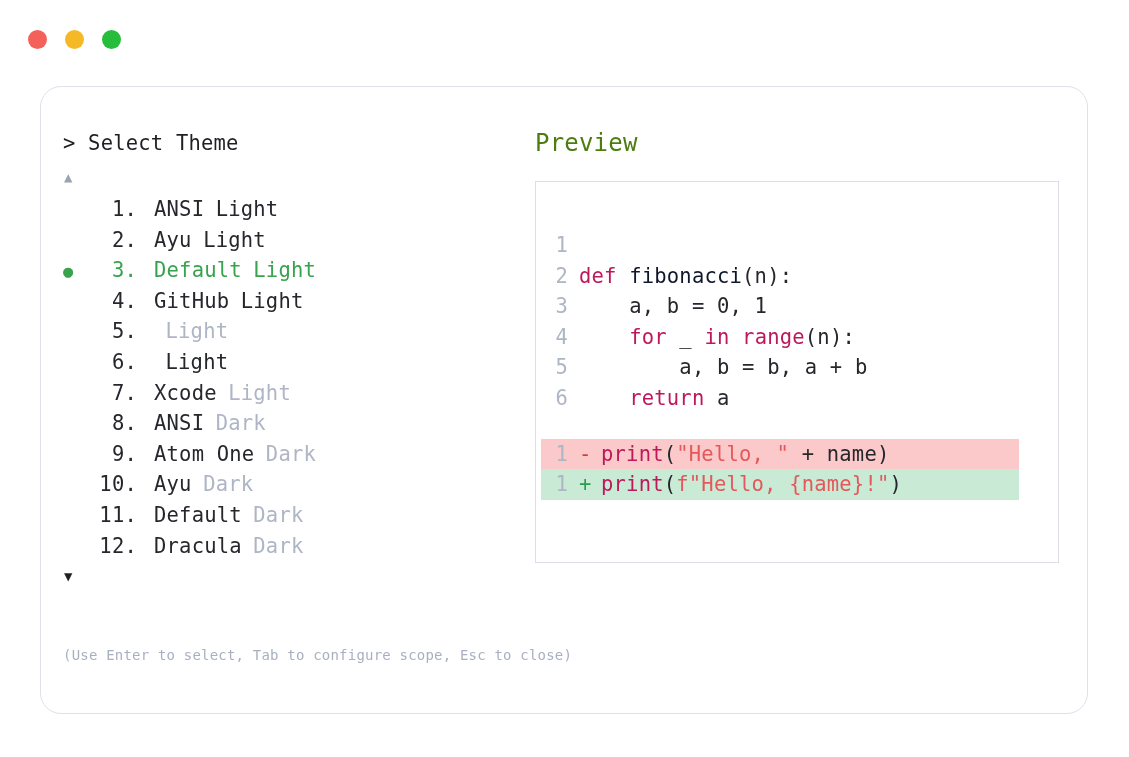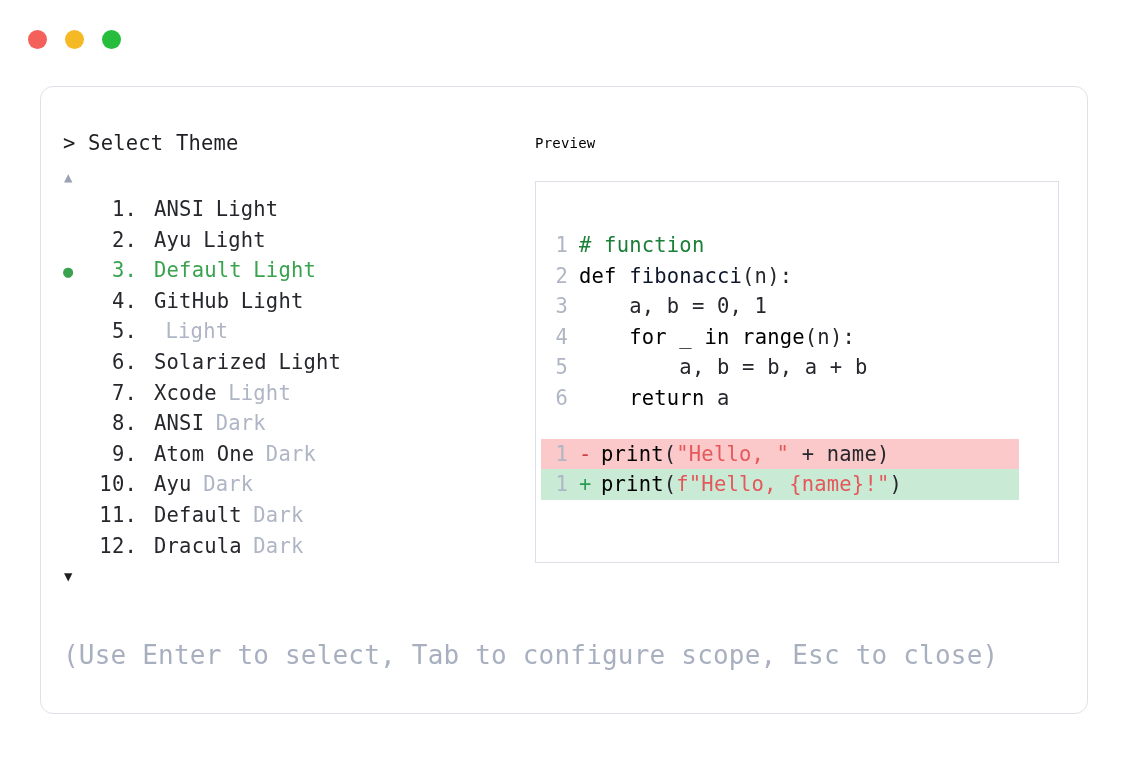--- a/index.html
+++ b/index.html
@@ -41,21 +41,21 @@
 
   
   .card {
     position: absolute;
     left: 40px;
     top: 86px;
     width: 1048px;
     height: 628px;
     box-sizing: border-box;
     border: 1.6px solid #dfe1e9;
-    border-radius: 13px;
+    border-radius: 21px;
     background: #ffffff;
   }
 
   .card-inner {
     position: absolute;
     left: 0; top: 0; right: 0; bottom: 0;
   }
 
   
   .left-col {
@@ -131,38 +131,38 @@
     line-height: 18px;
     color: #1f2024;
     height: 20px;
   }
 
   
   .footer-hint {
     position: absolute;
     left: 22px;
     top: 556px;
-    font-size: 26px;
+    font-size: 14px;
     line-height: 24px;
     color: #a8b0c0;
     white-space: pre;
     letter-spacing: 0.2px;
   }
 
   
   .right-col {
     position: absolute;
     left: 494px;
     top: 44px;
     width: 530px;
   }
   .preview-title {
-    font-size: 14px;
+    font-size: 24px;
     line-height: 24px;
-    color: #000000;
+    color: #4d7c0f;
     letter-spacing: 0.2px;
   }
   .preview-box {
     margin-top: 26px;
     width: 524px;
     height: 382px;
     box-sizing: border-box;
     border: 1.6px solid #dcdfe8;
     background: #ffffff;
     position: relative;
@@ -186,21 +186,21 @@
     width: 14px;
     flex: none;
     color: #aeb5c4;
     text-align: right;
     margin-right: 11px;
   }
   .code-body { white-space: pre; }
 
   .tok-plain   { color: #26272c; margin-top: 24px; }
   .tok-comment { color: #1a7f37; }
-  .tok-kw      { color: #000000; text-align: right; }
+  .tok-kw      { color: #be185d; text-align: right; }
   .tok-fn      { color: #0f172a; }
   .tok-str     { color: #e4585b; }
   .tok-punct   { color: #26272c; }
 
   .diff-block { margin-top: 25px; }
   .diff-line {
     font-size: 20.5px;
     line-height: 30.6px;
     white-space: pre;
     letter-spacing: 0.2px;
@@ -242,38 +242,38 @@
       <div class="prompt-line">&gt; Select Theme</div>
 
       <div class="scroll-up">▲</div>
 
       <div class="theme-list" id="theme-list">
           <div class="theme-row"><span class="bullet-cell"></span><span class="num-cell">1.</span><span class="dot-cell"> </span><span class="name-cell">ANSI</span><span class="variant-cell">Light</span></div>
           <div class="theme-row"><span class="bullet-cell"></span><span class="num-cell">2.</span><span class="dot-cell"> </span><span class="name-cell">Ayu</span><span class="variant-cell">Light</span></div>
           <div class="theme-row selected"><span class="bullet-cell">●</span><span class="num-cell">3.</span><span class="dot-cell"> </span><span class="name-cell">Default</span><span class="variant-cell">Light</span></div>
           <div class="theme-row"><span class="bullet-cell"></span><span class="num-cell">4.</span><span class="dot-cell"> </span><span class="name-cell">GitHub</span><span class="variant-cell">Light</span></div>
           <div class="theme-row"><span class="bullet-cell"></span><span class="num-cell">5.</span><span class="dot-cell"> </span><span class="variant-cell muted">Light</span></div>
-          <div class="theme-row"><span class="bullet-cell"></span><span class="num-cell">6.</span><span class="dot-cell"> </span><span class="name-cell">Solarized</span><span class="variant-cell">Light</span></div>
+          <div class="theme-row"><span class="bullet-cell"></span><span class="num-cell">6.</span><span class="dot-cell"> </span><span class="variant-cell">Light</span></div>
           <div class="theme-row"><span class="bullet-cell"></span><span class="num-cell">7.</span><span class="dot-cell"> </span><span class="name-cell">Xcode</span><span class="variant-cell muted">Light</span></div>
           <div class="theme-row"><span class="bullet-cell"></span><span class="num-cell">8.</span><span class="dot-cell"> </span><span class="name-cell">ANSI</span><span class="variant-cell muted">Dark</span></div>
           <div class="theme-row"><span class="bullet-cell"></span><span class="num-cell">9.</span><span class="dot-cell"> </span><span class="name-cell">Atom One</span><span class="variant-cell muted">Dark</span></div>
           <div class="theme-row"><span class="bullet-cell"></span><span class="num-cell">10.</span><span class="dot-cell"> </span><span class="name-cell">Ayu</span><span class="variant-cell muted">Dark</span></div>
           <div class="theme-row"><span class="bullet-cell"></span><span class="num-cell">11.</span><span class="dot-cell"> </span><span class="name-cell">Default</span><span class="variant-cell muted">Dark</span></div>
           <div class="theme-row"><span class="bullet-cell"></span><span class="num-cell">12.</span><span class="dot-cell"> </span><span class="name-cell">Dracula</span><span class="variant-cell muted">Dark</span></div>
         </div>
 
       <div class="scroll-down">▼</div>
     </div>
 
     <div class="right-col">
       <div class="preview-title">Preview</div>
       <div class="preview-box">
         <div class="code-area">
           <div id="code-lines">
-              <div class="code-line"><span class="ln">1</span><span class="code-body"><span class="tok-comment"># function</span></span></div>
+              <div class="code-line"><span class="ln">1</span></div>
               <div class="code-line"><span class="ln">2</span><span class="code-body"><span class="tok-kw">def </span><span class="tok-fn">fibonacci</span><span class="tok-punct">(n):</span></span></div>
               <div class="code-line"><span class="ln">3</span><span class="code-body"><span class="tok-plain">    a, b = 0, 1</span></span></div>
               <div class="code-line"><span class="ln">4</span><span class="code-body"><span class="tok-plain">    </span><span class="tok-kw">for</span><span class="tok-plain"> _ </span><span class="tok-kw">in</span><span class="tok-plain"> </span><span class="tok-kw">range</span><span class="tok-punct">(n):</span></span></div>
               <div class="code-line"><span class="ln">5</span><span class="code-body"><span class="tok-plain">        a, b = b, a + b</span></span></div>
               <div class="code-line"><span class="ln">6</span><span class="code-body"><span class="tok-plain">    </span><span class="tok-kw">return</span><span class="tok-plain"> a</span></span></div>
             </div>
           <div class="diff-block" id="diff-lines">
               <div class="diff-line removed"><span class="ln">1</span><span class="marker minus">-</span><span class="code-body"><span class="tok-kw">print</span><span class="tok-punct">(</span><span class="tok-str">"Hello, "</span><span class="tok-plain"> + name)</span></span></div>
               <div class="diff-line added"><span class="ln">1</span><span class="marker plus">+</span><span class="code-body"><span class="tok-kw">print</span><span class="tok-punct">(</span><span class="tok-str">f"Hello, {name}!"</span><span class="tok-punct">)</span></span></div>
             </div>

